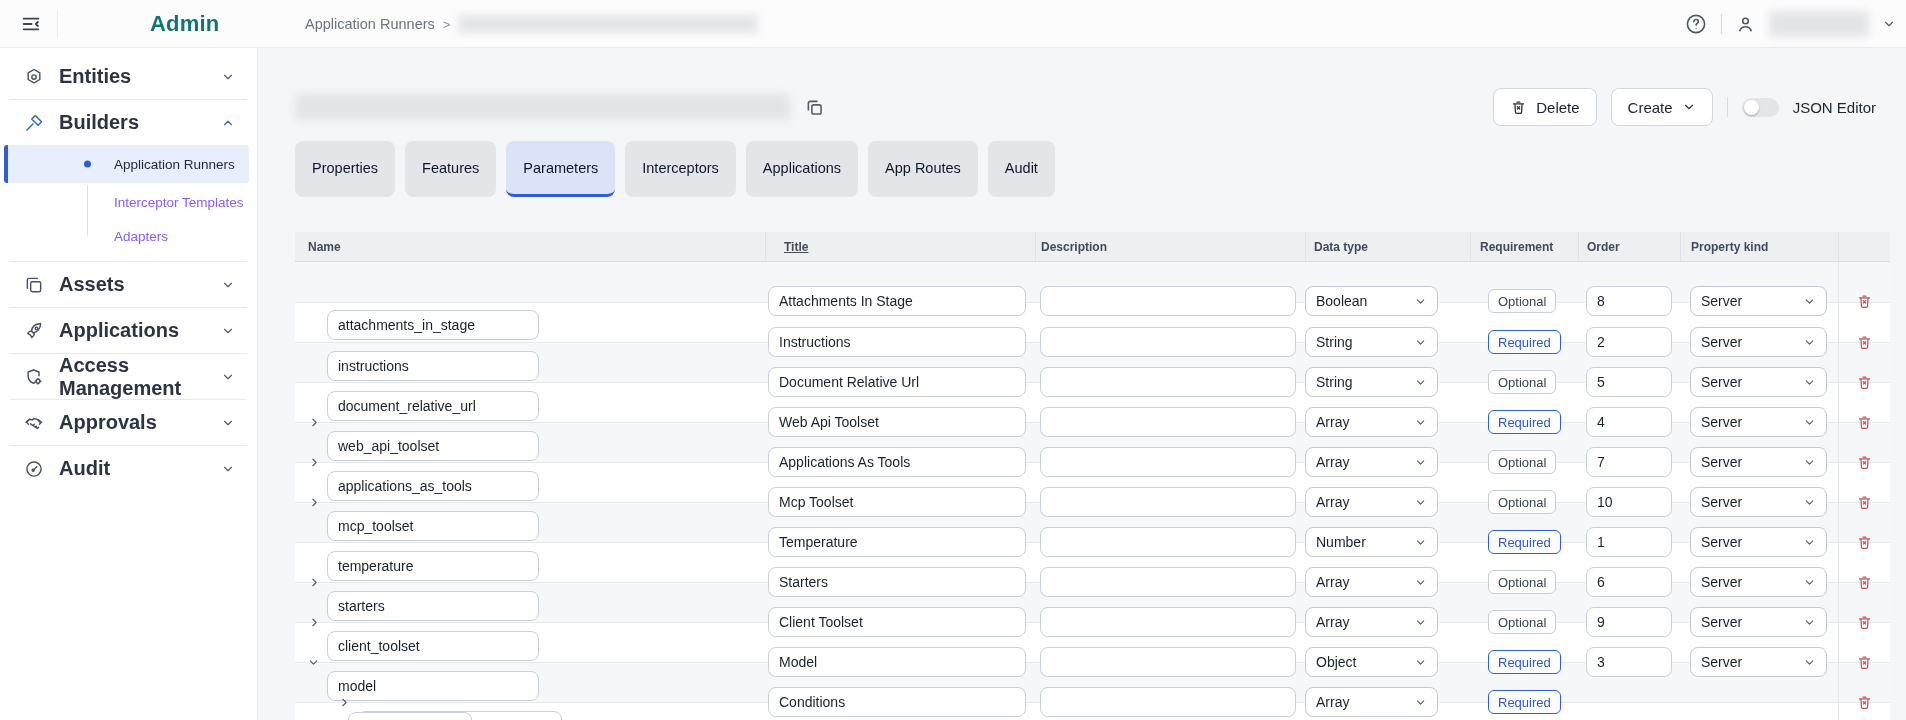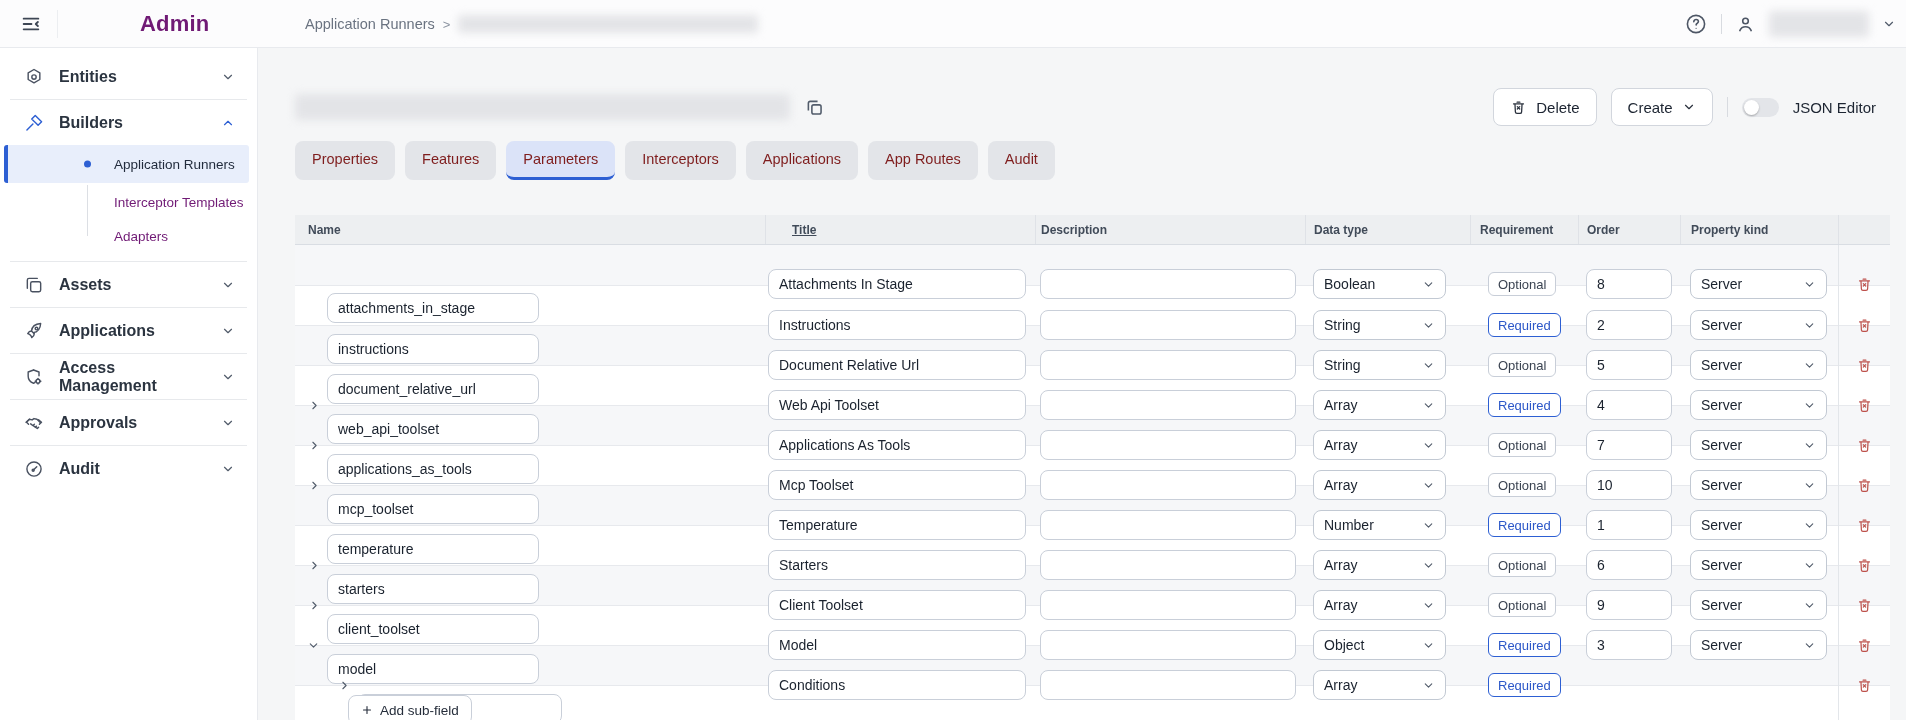--- a/index.html
+++ b/index.html
@@ -5,88 +5,88 @@
   * { box-sizing: border-box; margin: 0; padding: 0; }
   html,body { width:1906px; height:720px; overflow:hidden; }
   body { font-family:"Liberation Sans","DejaVu Sans",sans-serif; background:#f5f6f7; color:#18202b; }
   svg { display:block; }
   button { font-family:inherit; background:none; border:none; cursor:pointer; }
 
   
   .topbar { position:relative; height:48px; background:#fcfcfd; border-bottom:1px solid #e8eaee; }
   .collapse-btn { position:absolute; left:20px; top:13px; color:#3d4654; }
   .tb-divider { position:absolute; left:57px; top:10px; width:1px; height:28px; background:#eceef1; }
-  .app-title { position:absolute; left:140px; top:11px; font-size:22px; font-weight:700; color:#701a75; letter-spacing:.2px; }
+  .app-title { position:absolute; left:150px; top:11px; font-size:22px; font-weight:700; color:#0f766e; letter-spacing:.2px; }
   .breadcrumb { position:absolute; left:305px; top:0; height:48px; display:flex; align-items:center; gap:8px; font-size:14.5px; color:#6a7381; }
   .breadcrumb .sep { color:#8b93a0; font-size:13px; }
   .redacted { background:#e3e4e7; border-radius:4px; filter:blur(4px); }
   .bc-redacted { width:300px; height:18px; }
   .tb-right { position:absolute; right:10px; top:0; height:48px; display:flex; align-items:center; gap:13px; }
   .icon-btn { color:#4d5665; display:flex; align-items:center; }
   .vline { width:1px; height:20px; background:#d8dbe0; }
   .user-redacted { width:100px; height:26px; }
   .chev { stroke:#515b6a; fill:none; stroke-width:2; stroke-linecap:round; stroke-linejoin:round; }
 
   
   .shell { display:flex; height:672px; }
 
   
   .sidebar { width:258px; flex:0 0 258px; background:#ffffff; border-right:1px solid #e8eaee; padding-top:8px; }
   .side-item { height:41px; display:flex; align-items:center; gap:15px; padding:0 22px 0 24px; cursor:pointer; }
   .side-item .icn { width:20px; height:20px; stroke:#495160; fill:none; stroke-width:1.7; stroke-linecap:round; stroke-linejoin:round; }
-  .side-item .lbl { flex:1; font-size:16px; font-weight:600; color:#2b3440; }
+  .side-item .lbl { flex:1; font-size:20px; font-weight:600; color:#2b3440; }
   .side-item .schev { width:14px; height:14px; }
   .side-item.builders .icn { stroke:#2d5fd3; }
   .side-item.builders .schev { stroke:#2d5fd3; transform:rotate(180deg); }
   .side-div { height:1px; background:#e7e9ec; margin:2px 10px; }
   .children { position:relative; padding:2px 0 6px; }
   .children::before { content:""; position:absolute; left:87px; top:42px; width:1px; height:51px; background:#dcdfe4; }
-  .child { height:34px; display:flex; align-items:center; padding-left:114px; font-size:13.5px; color:#701a75; cursor:pointer; position:relative; }
+  .child { height:34px; display:flex; align-items:center; padding-left:114px; font-size:13.5px; color:#8b5cf6; cursor:pointer; position:relative; }
   .child.active { height:38px; background:#e8eefb; border-left:4px solid #2d5fd3; border-radius:3px; margin:0 8px 2px 4px; padding-left:106px; color:#222c3d; }
   .child.active .dot { position:absolute; left:76px; top:50%; transform:translateY(-50%); width:7px; height:7px; border-radius:50%; background:#2d5fd3; }
 
   
   .main { flex:1; position:relative; }
   .page-head { display:flex; justify-content:space-between; align-items:center; margin:40px 16px 0 37px; height:38px; }
   .title-wrap { display:flex; align-items:center; }
   .title-redacted { width:495px; height:26px; }
   .copy-btn { margin-left:14px; color:#525c6b; }
   .actions { display:flex; align-items:center; gap:14px; padding-right:14px; }
   .btn { height:38px; display:flex; align-items:center; gap:9px; padding:0 16px; background:#fff; border:1px solid #d2d6dd; border-radius:8px; font-size:15px; font-weight:500; color:#1b2330; }
   .btn svg { stroke:#2a313d; }
   .toggle { width:37px; height:19px; border-radius:10px; background:#e3e5e9; position:relative; cursor:pointer; }
   .toggle .knob { position:absolute; left:2px; top:2px; width:15px; height:15px; border-radius:50%; background:#fff; box-shadow:0 1px 2px rgba(0,0,0,.28); }
   .toggle-lbl { font-size:15px; color:#1d2532; }
 
   
   .tabs { display:flex; gap:10px; margin:15px 0 0 37px; }
-  .tab { height:39px; display:flex; align-items:center; padding:0 17px; background:#e3e5e9; border-radius:8px; border-bottom:3px solid transparent; font-size:14.5px; font-weight:500; color:#7f1d1d; cursor:pointer; }
+  .tab { height:56px; display:flex; align-items:center; padding:0 17px; background:#e3e5e9; border-radius:8px; border-bottom:3px solid transparent; font-size:14.5px; font-weight:500; color:#0f172a; cursor:pointer; }
   .tab.active { background:#dbe3f8; border-bottom-color:#2d5fd3; }
 
   
   .table { margin:35px 16px 0 37px; width:1595px; }
   .t-grid { display:grid; grid-template-columns:32px 438px 270px 270px 165px 108px 102px 158px 52px; align-items:center; }
   .thead { background:#edeff1; height:30px; border-bottom:1px solid #d9dde3; }
   .th { font-size:12px; font-weight:600; color:#414b59; height:100%; display:flex; align-items:center; }
   .th-name { grid-column:1 / 3; padding-left:13px; }
   .th-b { border-left:1px solid #dfe2e7; }
-  .th-title { padding-left:26px;text-decoration:underline; } .th-desc { padding-left:5px; } .th-type { padding-left:8px; }
+  .th-title { padding-left:18px;text-decoration:underline; } .th-desc { padding-left:5px; } .th-type { padding-left:8px; }
   .th-req { padding-left:9px; } .th-order { padding-left:8px; } .th-kind { padding-left:10px; }
   .tbody .t-row { height:40px; border-top:1px solid #e7e9ed; background:#fff; }
   .tbody .t-row:first-child { border-top:none; }
   .tbody .t-row:nth-child(odd) { background:#f6f7f9; }
   .cell { height:100%; display:flex; align-items:center; }
   .c-del { border-left:1px solid #e3e6ea; justify-content:center; }
   .field { height:30px; border:1px solid #c9cfd9; border-radius:8px; background:#fff; font-family:inherit; font-size:14px; color:#1a222e; padding:0 10px; outline:none; }
   .c-name .field { width:212px;margin-top:48px; }
   .c-title .field { width:258px; margin-left:3px; }
   .c-desc .field { width:256px; margin-left:5px; }
   .c-order .field { width:86px; margin-left:8px; }
   .select { height:30px; background:#fff; border:1px solid #c2c9d3; border-radius:8px; display:flex; align-items:center; justify-content:space-between; padding:0 10px; font-size:14px; color:#1a222e; cursor:pointer; }
-  .c-type .select { width:133px; margin-left:8px; }
+  .c-type .select { width:133px; }
   .c-kind .select { width:137px; margin-left:10px; }
   .badge { height:24px; display:inline-flex; align-items:center; padding:0 9px; border-radius:6px; font-size:13px; margin-left:18px; background:#fff; }
   .badge.optional { border:1px solid #c8ced8; color:#3b4452; }
   .badge.required { border:1.5px solid #2d5fd3; color:#2b57c8; }
   .row-chevron { width:14px; height:14px; display:flex; align-items:center; justify-content:center; color:#57606e; cursor:pointer; margin-left:12px; }
   .row-chevron.open { transform:rotate(90deg); }
   .row-chevron.hidden { visibility:hidden; }
   .sub-chev { display:none; }
   .t-row.sub .c-gutter { visibility:hidden; }
   .t-row.sub .sub-chev { display:flex; margin-left:10px; margin-right:6px; }

